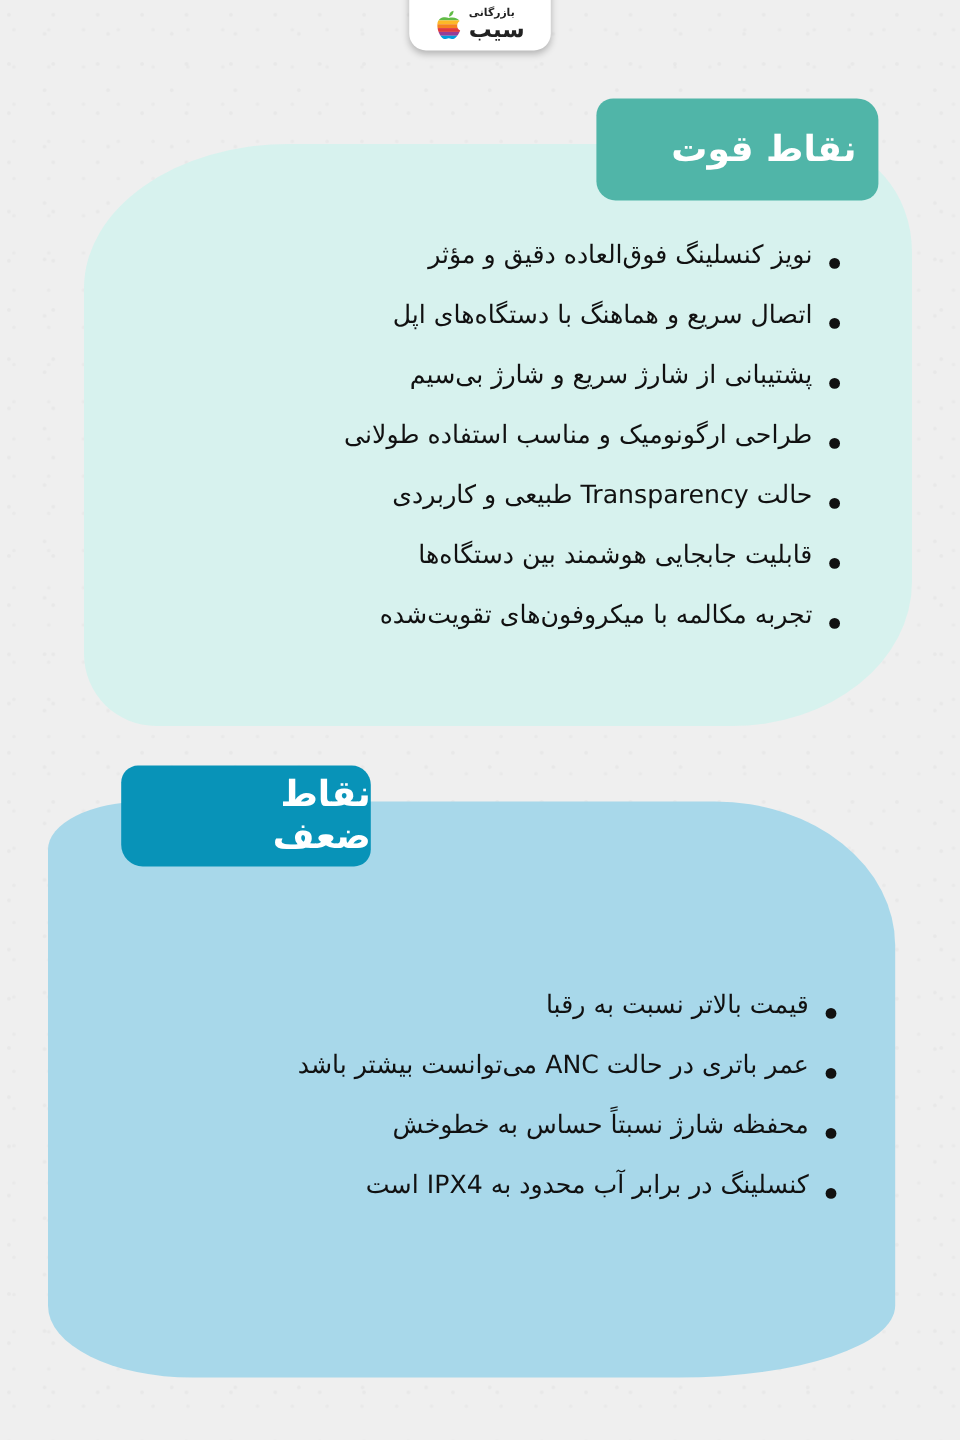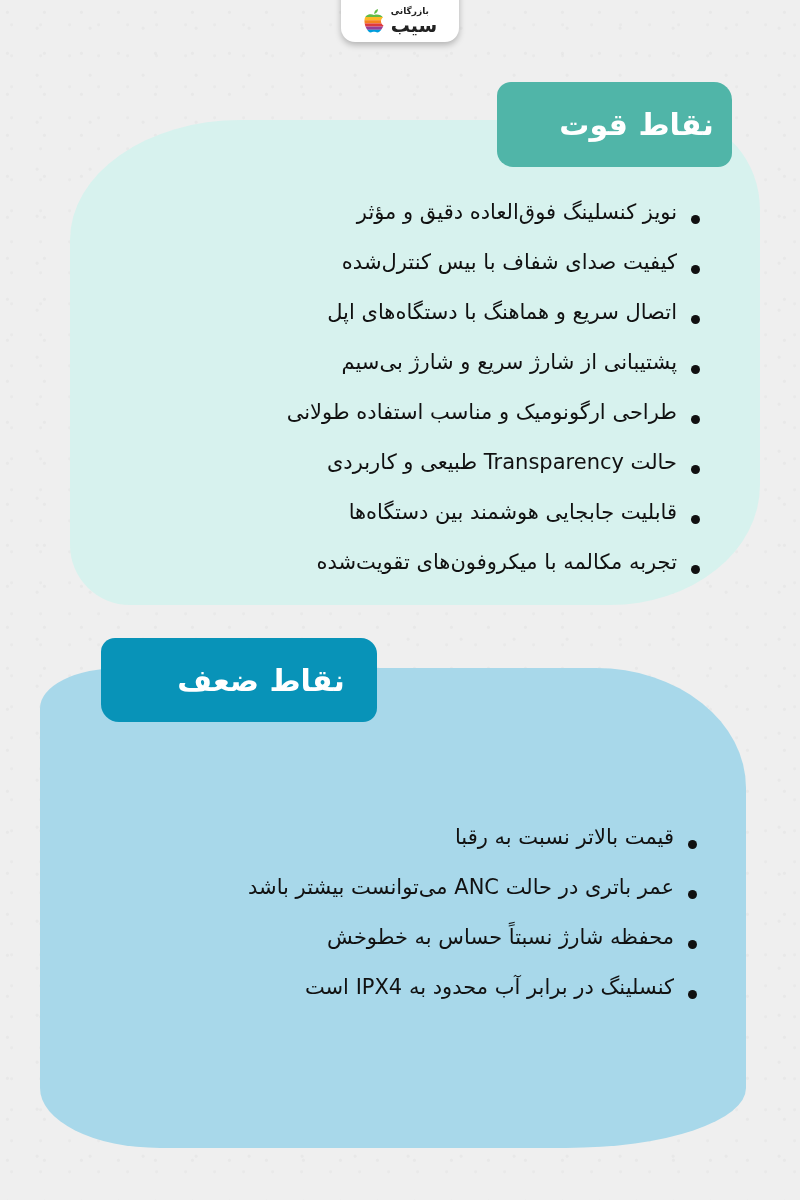--- a/index.html
+++ b/index.html
@@ -45,21 +45,21 @@
       font-family: "DejaVu Sans", sans-serif;
       padding-left: 44px;
     }
     .badge-strength {
       left: 497px; top: 82px; width: 235px; height: 85px;
       background: #50b5a8;
       border-radius: 14px 18px 14px 16px;
       font-size: 30px;
     }
     .badge-weakness {
-      left: 101px; top: 638px; width: 276px; height: 84px;
+      left: 101px; top: 638px; width: 208px; height: 84px;
       background: #0893b8;
       border-radius: 14px 16px 14px 18px;
       font-size: 30px;
     }
 
     
     .card-weakness {
       position: absolute; left: 40px; top: 668px; width: 706px; height: 480px;
       background: #a8d8ea;
       border-radius: 80px 150px 180px 120px / 40px 120px 60px 60px;
@@ -108,24 +108,20 @@
 
 <div class="card-strength"></div>
 <div class="badge badge-strength">نقاط قوت</div>
 <ul class="list list-strength">
   <li>
       <span class="bullet"></span>
       <span>نویز کنسلینگ فوق‌العاده دقیق و مؤثر</span>
     </li>
   <li>
       <span class="bullet"></span>
-      <span>کیفیت صدای شفاف با بیس کنترل‌شده</span>
-    </li>
-  <li>
-      <span class="bullet"></span>
       <span>اتصال سریع و هماهنگ با دستگاه‌های اپل</span>
     </li>
   <li>
       <span class="bullet"></span>
       <span>پشتیبانی از شارژ سریع و شارژ بی‌سیم</span>
     </li>
   <li>
       <span class="bullet"></span>
       <span>طراحی ارگونومیک و مناسب استفاده طولانی</span>
     </li>

